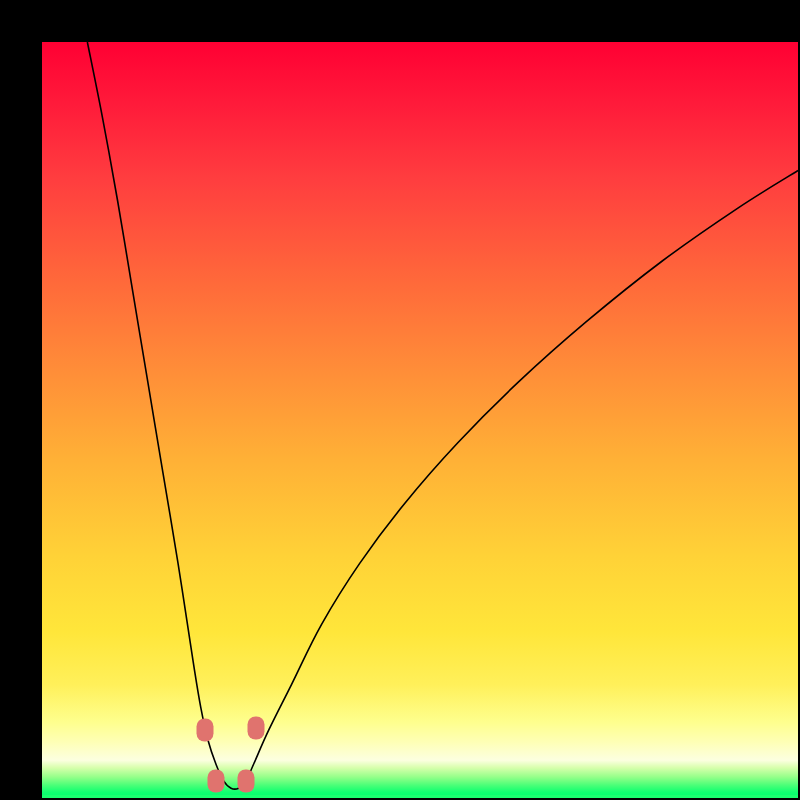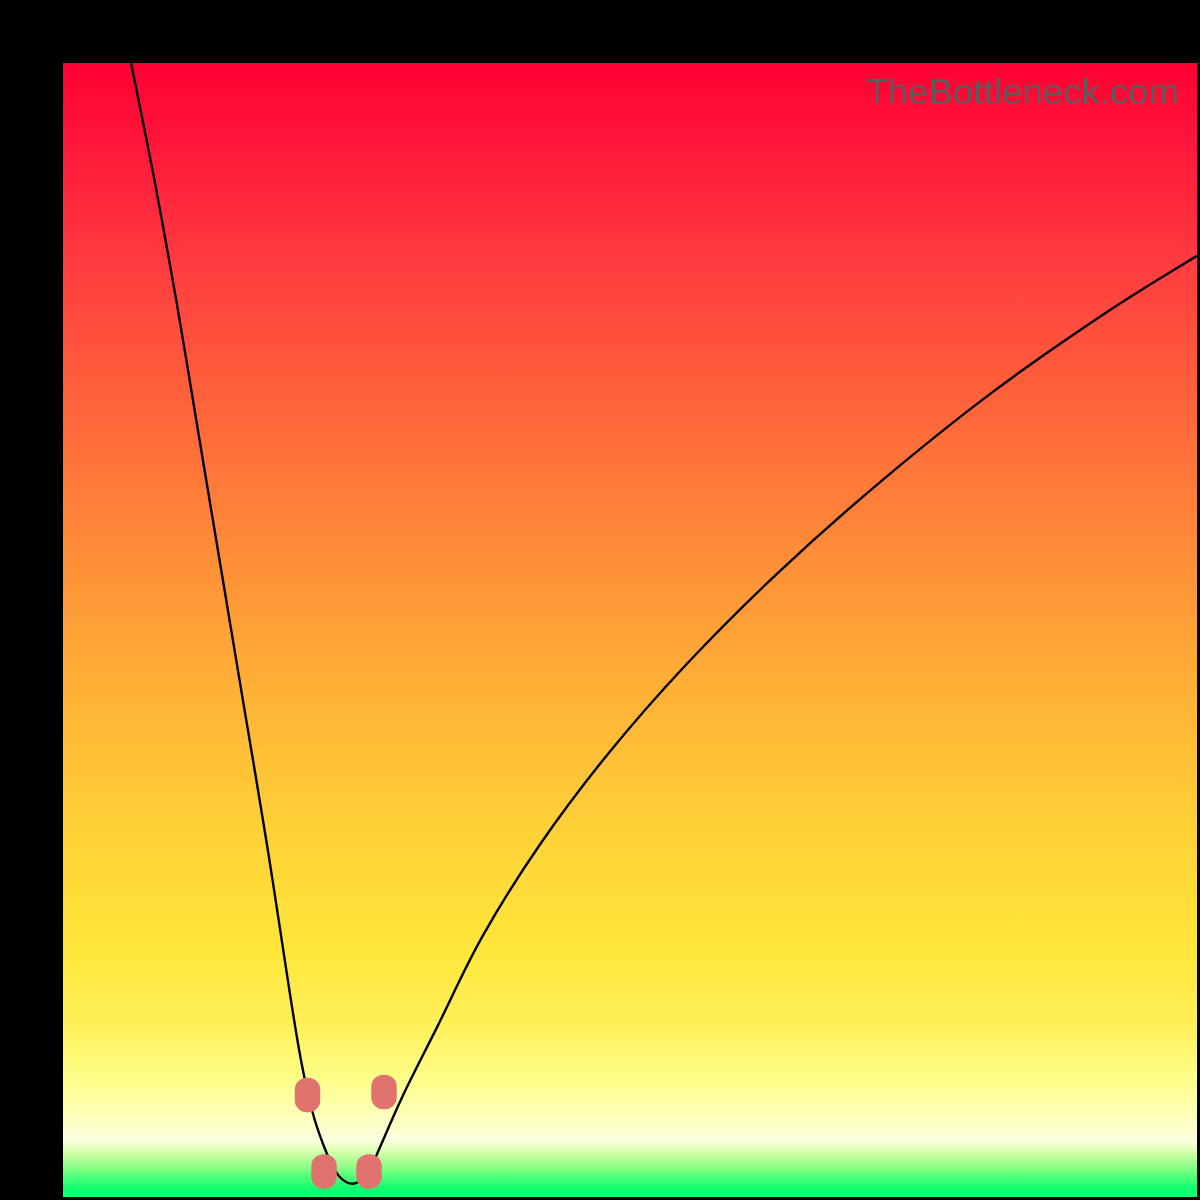--- a/index.html
+++ b/index.html
@@ -102,16 +102,15 @@
 
     <div id="markers">
         <div class="marker" style="left: 162.54px; top: 687.96px;"></div>
         <div class="marker" style="left: 213.948px; top: 686.448px;"></div>
         <div class="marker" style="left: 173.88px; top: 739.368px;"></div>
         <div class="marker" style="left: 204.12px; top: 739.368px;"></div>
       </div>
 
     <div class="green-line"></div>
 
-    <div class="watermark">TheBottleneck.com</div>
   </div>
 
 </div>
 
 </body></html>

